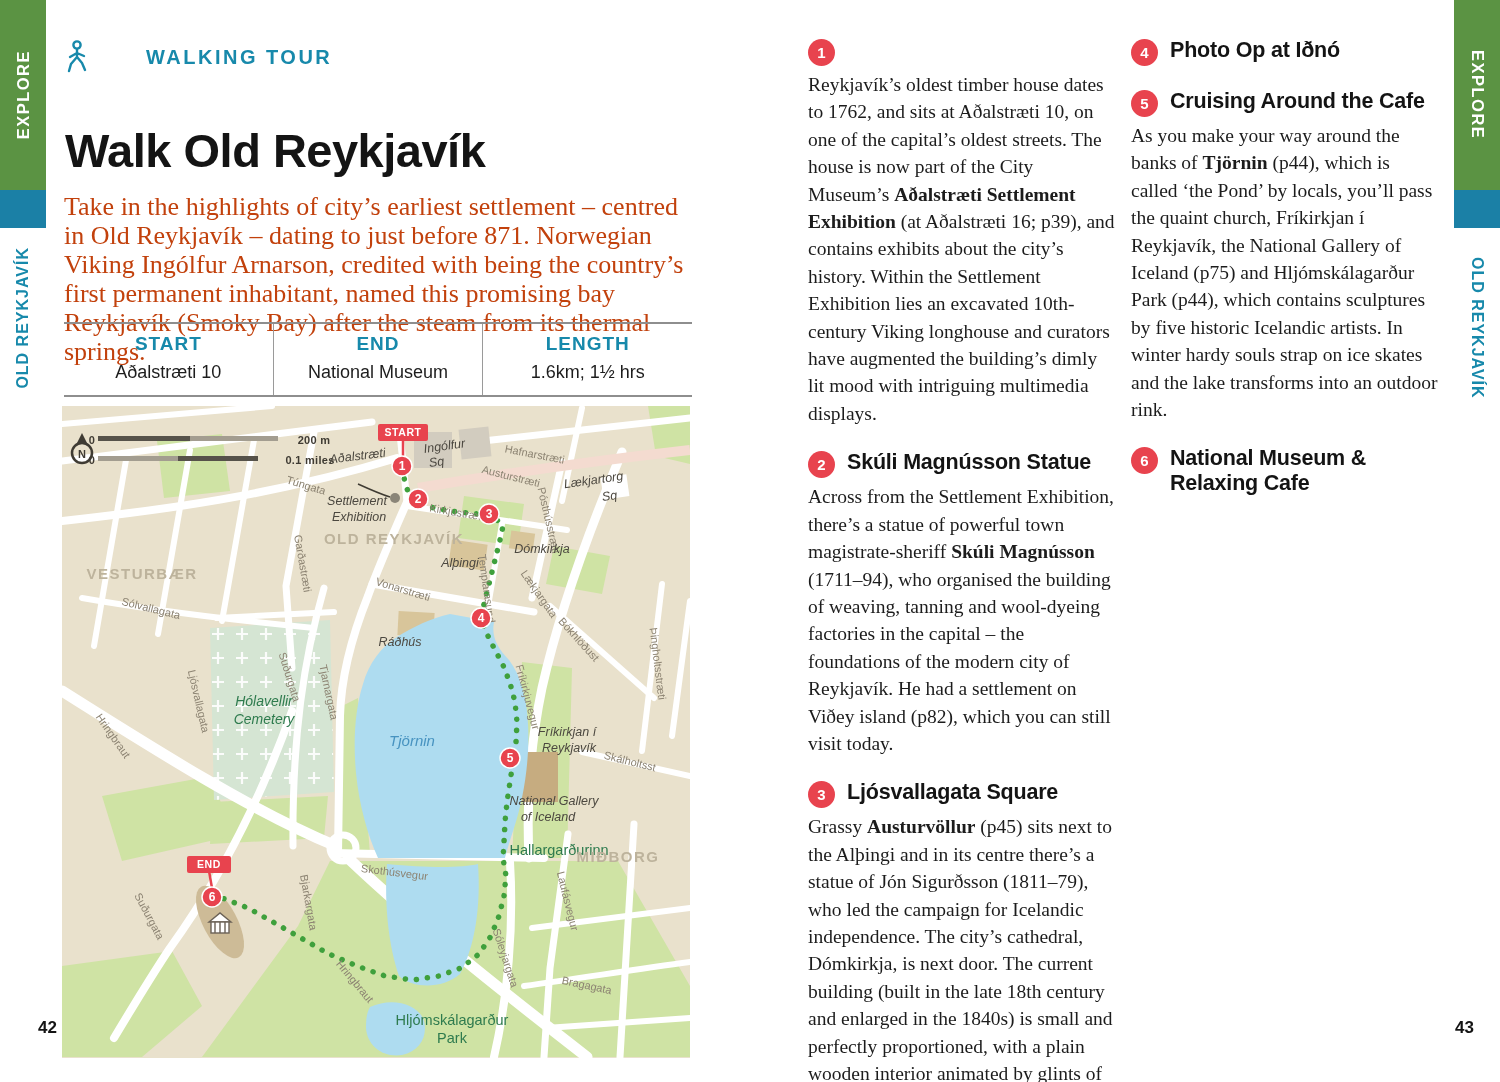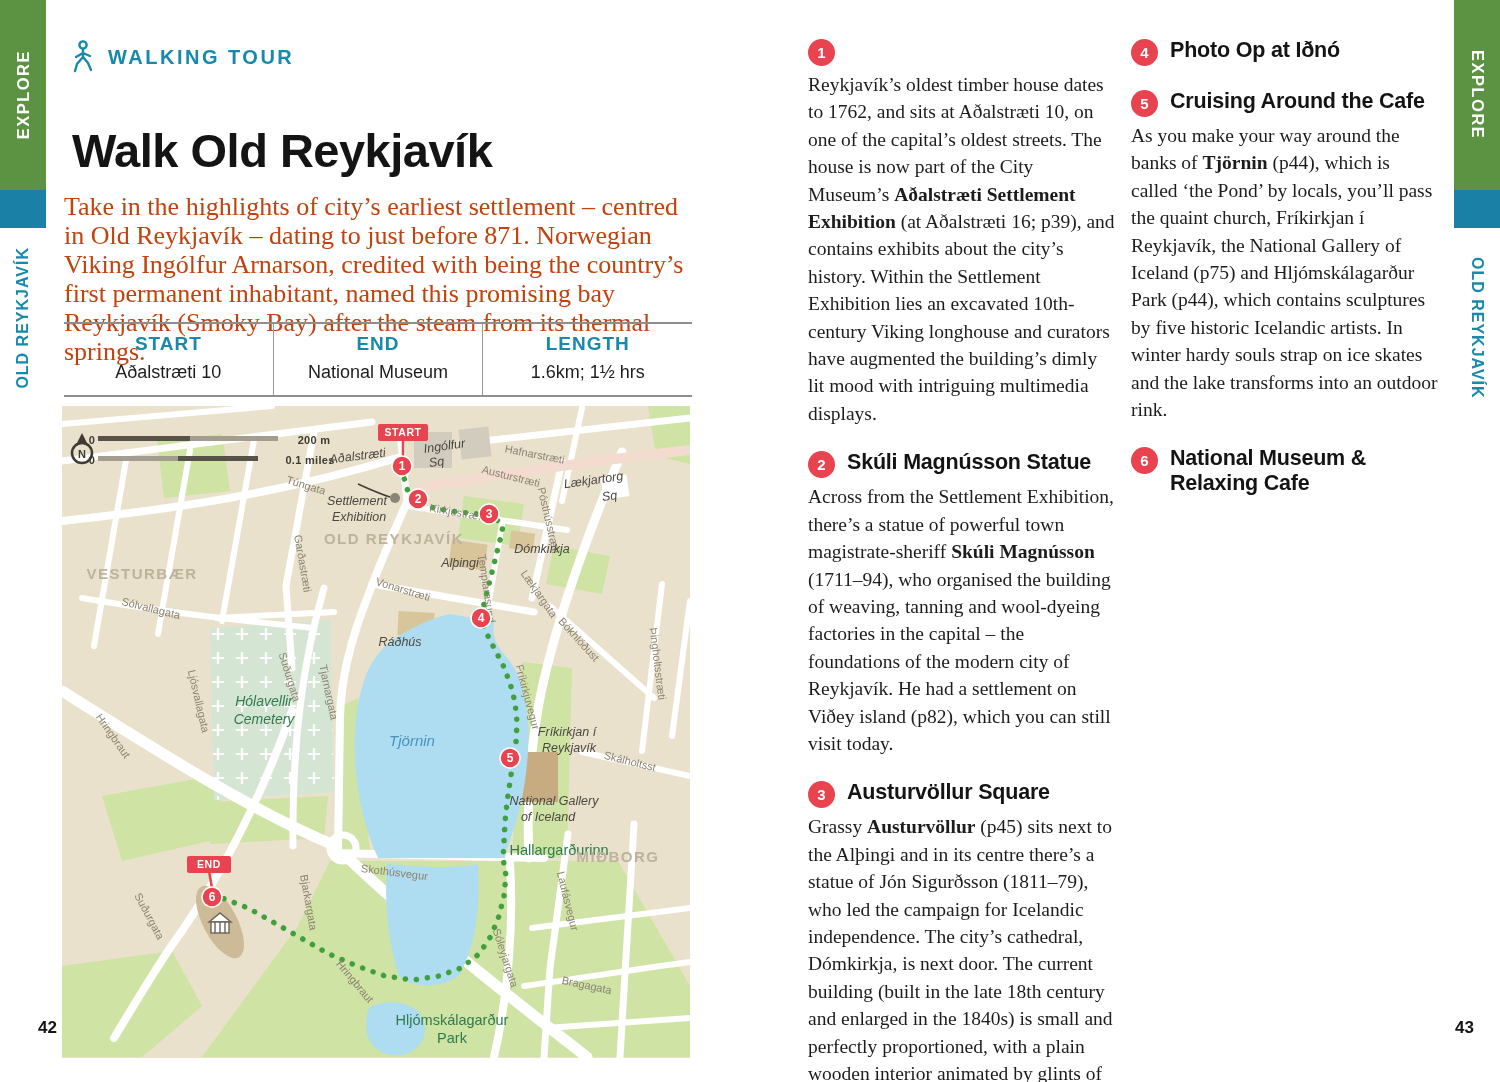--- a/index.html
+++ b/index.html
@@ -9,23 +9,23 @@
   
   .tab{position:absolute;display:flex;align-items:center;justify-content:center;}
   .tab-green{background:#5b9343;}
   .tab-blue{background:#1b80a6;}
   .vtext-up{writing-mode:vertical-rl;transform:rotate(180deg);}
   .vtext-down{writing-mode:vertical-rl;}
   .tab-label{color:#fff;font-weight:bold;font-size:16.5px;letter-spacing:1.5px;}
   .tab-section{color:#1789ab;font-weight:bold;font-size:16px;letter-spacing:1px;}
 
   
-  .kicker{position:absolute;left:70px;top:40px;display:flex;align-items:center;}
+  .kicker{position:absolute;left:64px;top:40px;display:flex;align-items:center;gap:44px;}
   .kicker-label{color:#1789ab;font-weight:bold;font-size:20px;letter-spacing:2.5px;margin-left:10px;}
-  .page-title{position:absolute;left:72px;top:92px;font-size:47px;font-weight:800;
+  .page-title{position:absolute;left:65px;top:92px;font-size:47px;font-weight:800;
               color:#141414;letter-spacing:-0.5px;}
   .intro{position:absolute;left:64px;top:166px;width:632px;
          font-family:Liberation Serif, serif;font-size:26px;line-height:29px;color:#c2410c;}
 
   
   .facts{position:absolute;left:64px;top:322px;width:628px;
          border-top:2px solid #8e8e8e;border-bottom:2px solid #8e8e8e;display:flex;}
   .fact-cell{flex:1;text-align:center;padding:9px 0 12px;}
   .fact-cell + .fact-cell{border-left:1px solid #9a9a9a;}
   .fact-label{color:#1789ab;font-weight:bold;font-size:19px;letter-spacing:1px;}
@@ -308,21 +308,21 @@
         <span class="stop-num">2</span>
         <h3 class="stop-title">Skúli Magnússon Statue</h3>
       </div>
       <div class="stop-body">
         <p>Across from the Settlement Exhibition, there’s a statue of powerful town magistrate-sheriff <b>Skúli Magnússon</b> (1711–94), who organised the building of weaving, tanning and wool-dyeing factories in the capital – the foundations of the modern city of Reykjavík. He had a settlement on Viðey island (p82), which you can still visit today.</p>
       </div>
     </div>
     <div class="stop">
       <div class="stop-head">
         <span class="stop-num">3</span>
-        <h3 class="stop-title">Austurvöllur Square</h3>
+        <h3 class="stop-title">Ljósvallagata Square</h3>
       </div>
       <div class="stop-body">
         <p>Grassy <b>Austurvöllur</b> (p45) sits next to the Alþingi and in its centre there’s a statue of Jón Sigurðsson (1811–79), who led the campaign for Icelandic independence. The city’s cathedral, Dómkirkja, is next door. The current building (built in the late 18th century and enlarged in the 1840s) is small and perfectly proportioned, with a plain wooden interior animated by glints of gold.</p>
       </div>
     </div>
   </div>
 <div id="col2" class="stops-col">
     <div class="stop">
       <div class="stop-head">
         <span class="stop-num">4</span>

